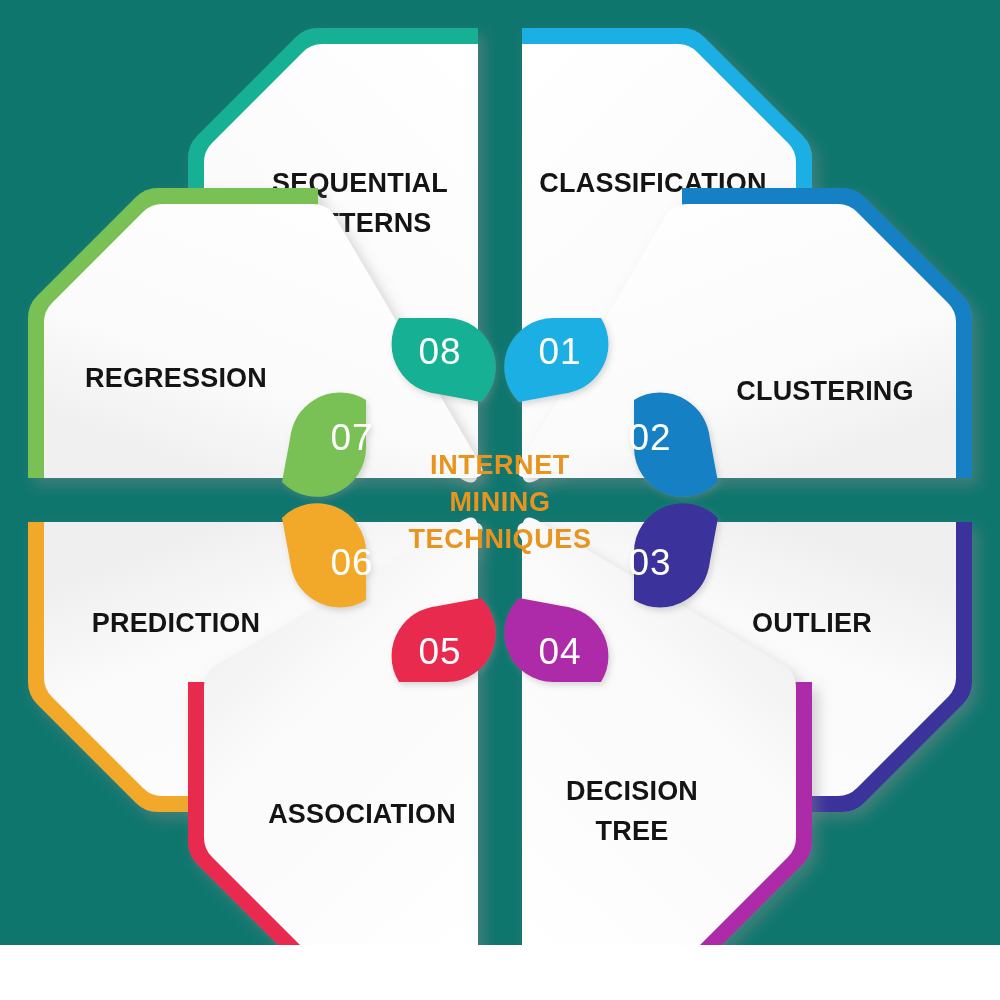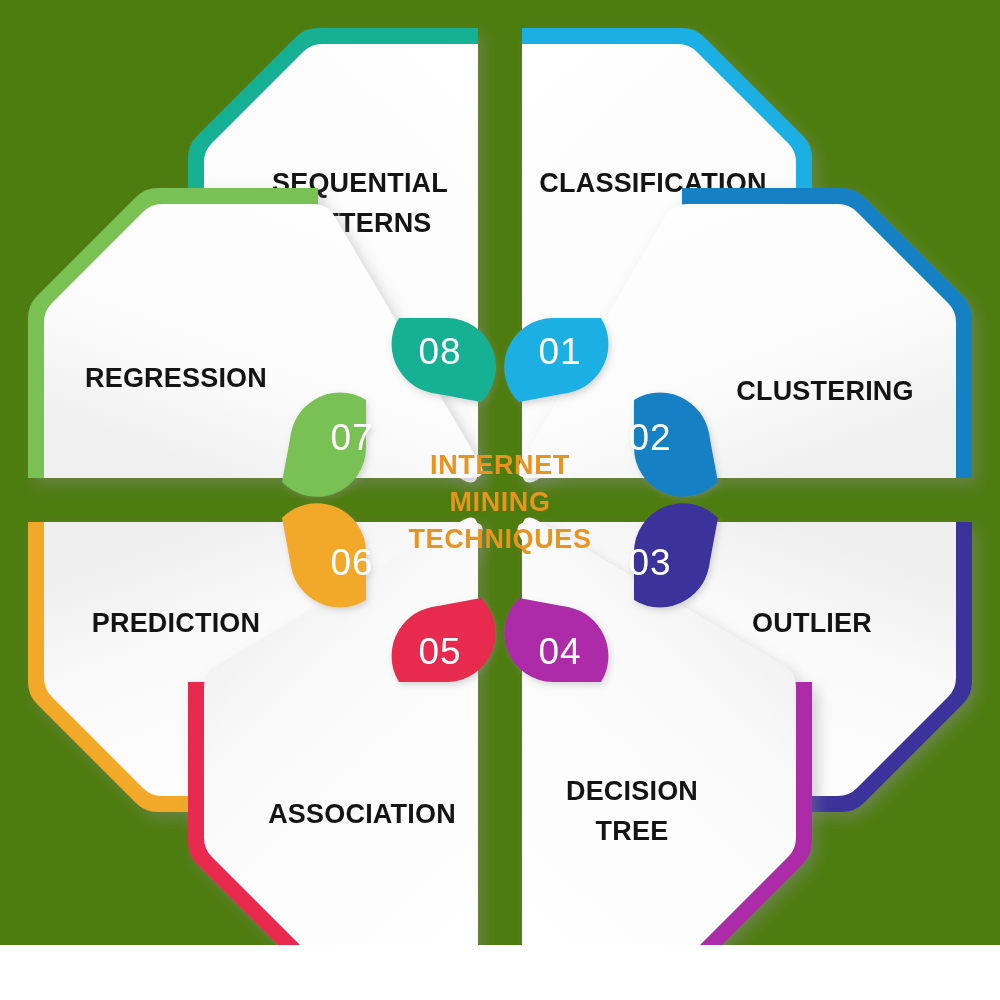--- a/index.html
+++ b/index.html
@@ -8,21 +8,21 @@
     width: 1000px;
     height: 1000px;
     background: #ffffff;
     font-family: "Liberation Sans", sans-serif;
   }
   #stage {
     position: relative;
     width: 1000px;
     height: 945px;
     overflow: hidden;
-    background: #4d7c0f;
+    background: #0f766e;
   }
   svg.diagram {
     position: absolute;
     left: 0;
     top: 0;
     width: 1000px;
     height: 1000px;
     display: block;
   }
   .petal-label {

